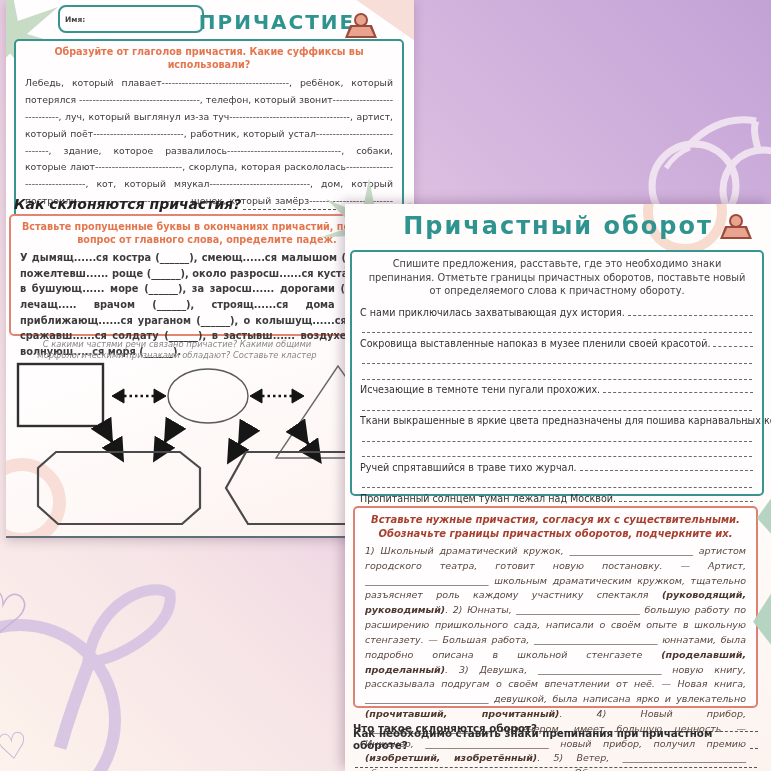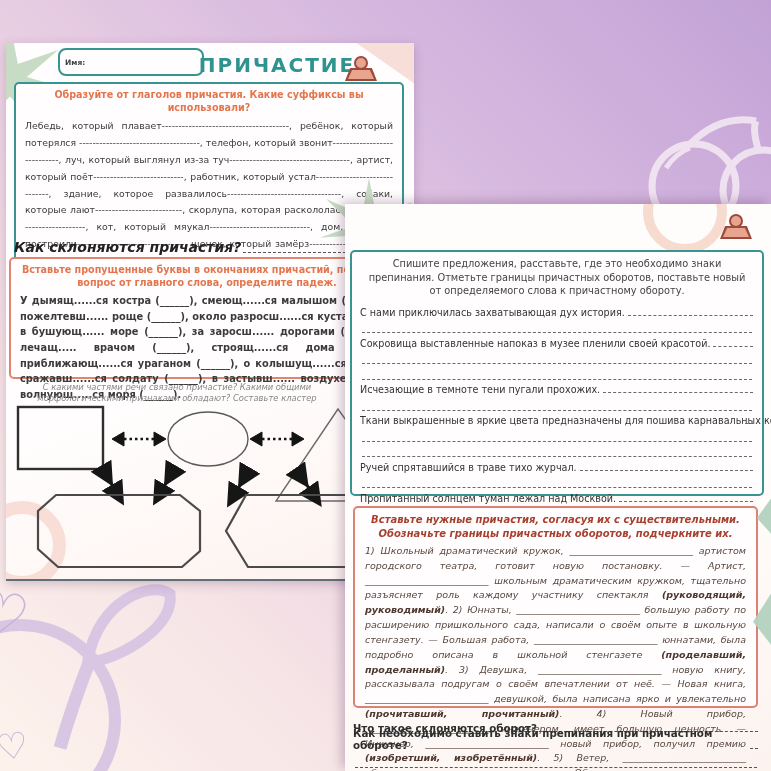--- a/index.html
+++ b/index.html
@@ -14,21 +14,21 @@
   .heart2{left:-4px;top:726px;font-size:36px;transform:rotate(-8deg);}
   .burst{position:absolute;background:#c7dbc5;
     clip-path:polygon(50% 0%,57% 38%,93% 25%,65% 50%,98% 60%,60% 62%,75% 98%,50% 68%,25% 95%,40% 60%,2% 62%,35% 50%,8% 22%,43% 38%);}
   .burst2{left:318px;top:178px;width:102px;height:96px;z-index:2;}
   .leaf{position:absolute;background:#b3d2c0;z-index:4;opacity:.95;}
   .leaf1{left:753px;top:592px;width:19px;height:54px;clip-path:polygon(100% 0,0 55%,100% 100%);}
   .leaf2{left:757px;top:497px;width:15px;height:38px;clip-path:polygon(100% 0,0 55%,100% 100%);}
   
   .page1{position:absolute;left:6px;top:0;width:408px;height:536px;z-index:2;
     background:linear-gradient(160deg,#fffdfd 60%,#fdf2ee 100%);
-    border-bottom:2px solid #5f6f76;box-shadow:0 3px 10px rgba(90,50,90,.25);overflow:hidden;margin-top:43px;}
+    border-bottom:2px solid #5f6f76;box-shadow:0 3px 10px rgba(90,50,90,.25);overflow:hidden;}
   .page2{position:absolute;left:345px;top:204px;width:426px;height:567px;z-index:3;
     background:linear-gradient(160deg,#fffdfc 55%,#fcf3ef 100%);
     box-shadow:-4px -3px 10px rgba(90,50,90,.28);overflow:hidden;}
   .burst-in{position:absolute;left:-52px;top:-20px;width:112px;height:108px;z-index:0;}
   .band{position:absolute;left:332px;top:-34px;width:130px;height:60px;background:#f7ded8;
     border-radius:30px;transform:rotate(35deg);z-index:0;}
   .ring{position:absolute;left:-28px;top:458px;width:62px;height:62px;border:13px solid #f8ded6;
     border-radius:50%;z-index:0;}
   .arc2{position:absolute;left:298px;top:-34px;width:64px;height:64px;border:10px solid #f6dbce;
     border-radius:50%;z-index:0;}
@@ -161,20 +161,21 @@
       </g>
       <polygon points="50,96 174,96 194,112 194,152 176,168 52,168 32,150 32,112" fill="none" stroke="#4a4a4a" stroke-width="2.2"></polygon>
       <polygon points="240,96 404,96 404,168 242,168 220,132" fill="none" stroke="#4a4a4a" stroke-width="2.2"></polygon>
     </svg>
   </div>
 
   <div class="burst burst2"></div>
 
   <div class="page2">
     <div class="arc2"></div>
+    <div class="p2title">Причастный оборот</div>
     <div class="clip clip2">
       <div class="knob"></div>
       <div class="bodyp"></div>
     </div>
 
     <div class="box tealb boxA">
       <div class="instr2">Спишите предложения, расставьте, где это необходимо знаки препинания. Отметьте границы причастных оборотов, поставьте новый от определяемого слова к причастному обороту.</div>
       <div class="srow">
         <span class="stext">С нами приключилась захватывающая дух история.</span>
           <span class="sfill"></span>

